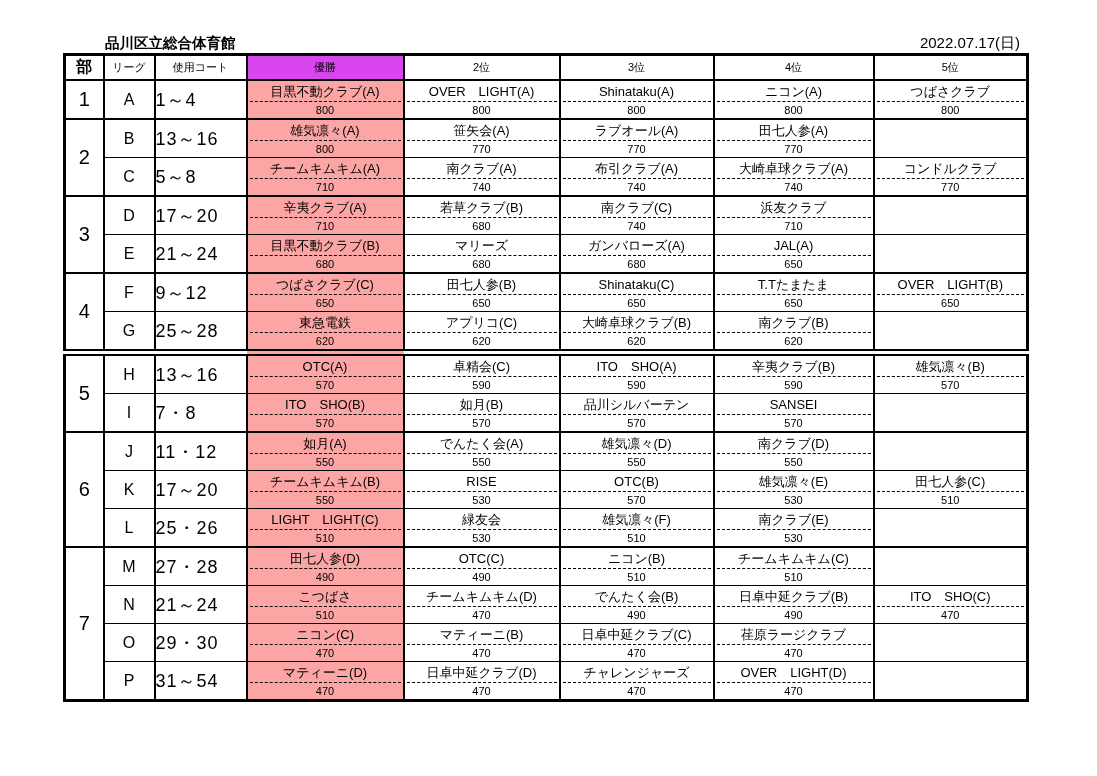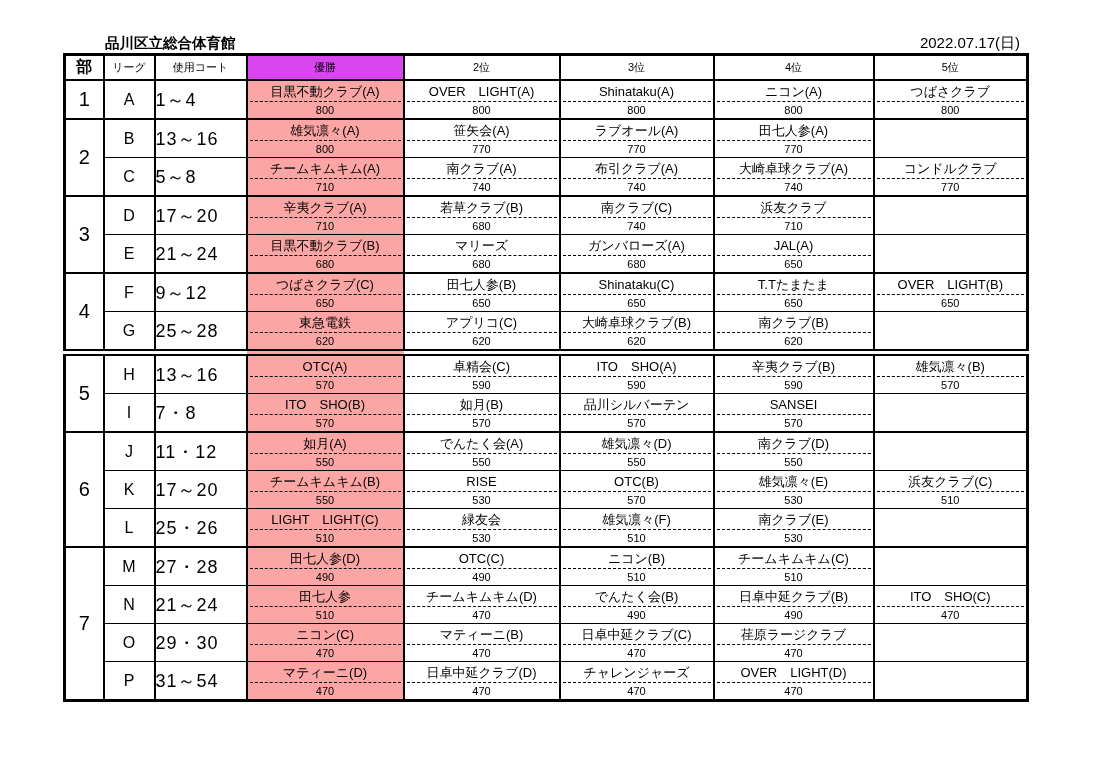--- a/index.html
+++ b/index.html
@@ -318,21 +318,21 @@
           </td>
           <td class="rank-cell">
             <div class="team">OTC(B)</div>
             <div class="score">570</div>
           </td>
           <td class="rank-cell">
             <div class="team">雄気凛々(E)</div>
             <div class="score">530</div>
           </td>
           <td class="rank-cell">
-            <div class="team">浜友クラブ(C)</div>
+            <div class="team">田七人参(C)</div>
             <div class="score">510</div>
           </td>
         </tr>
         <tr>
           <td class="league-cell">L</td>
           <td class="courts-cell">25・26</td>
           <td class="rank-cell winner">
             <div class="team">LIGHT　LIGHT(C)</div>
             <div class="score">510</div>
           </td>
@@ -369,21 +369,21 @@
           <td class="rank-cell">
             <div class="team">チームキムキム(C)</div>
             <div class="score">510</div>
           </td>
           <td class="rank-cell"></td>
         </tr>
         <tr>
           <td class="league-cell">N</td>
           <td class="courts-cell">21～24</td>
           <td class="rank-cell winner">
-            <div class="team">田七人参</div>
+            <div class="team">こつばさ</div>
             <div class="score">510</div>
           </td>
           <td class="rank-cell">
             <div class="team">チームキムキム(D)</div>
             <div class="score">470</div>
           </td>
           <td class="rank-cell">
             <div class="team">でんたく会(B)</div>
             <div class="score">490</div>
           </td>

